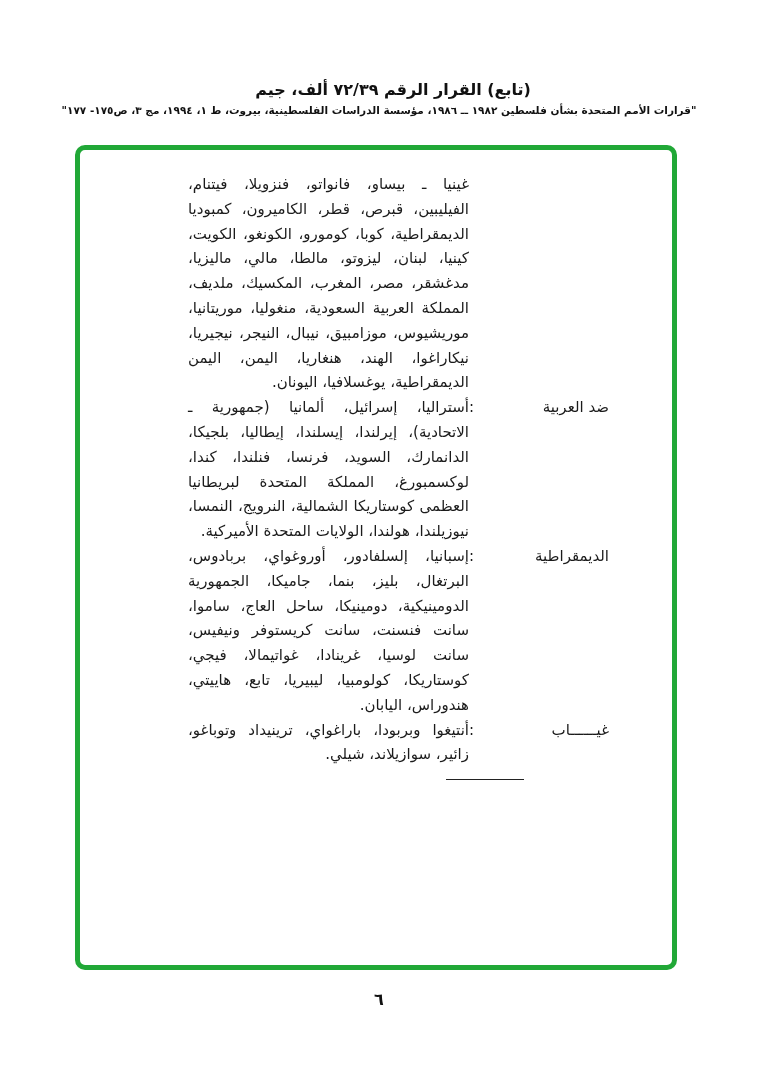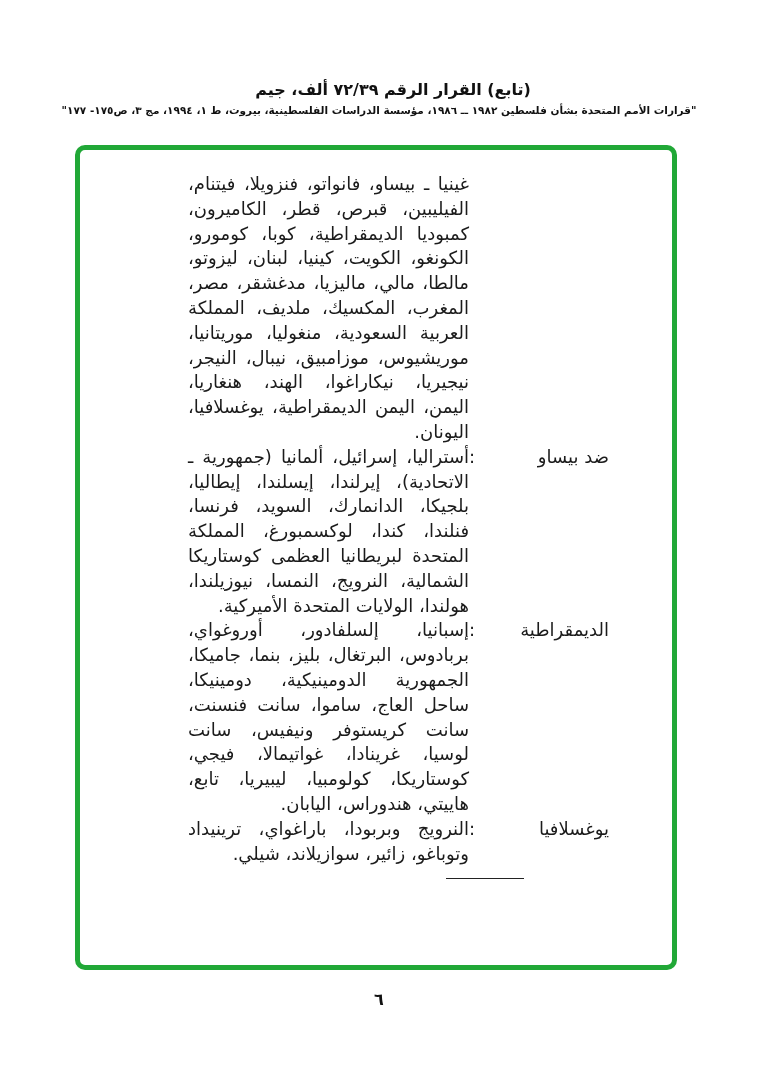--- a/index.html
+++ b/index.html
@@ -30,21 +30,21 @@
     width:592px;height:815px;
     border:5px solid #21a837;
     border-radius:10px;
     background:#ffffff;
   }
   .body-block{
     position:absolute;
     left:188px;top:172px;
     width:421px;
     direction:rtl;
-    font-size:18px;
+    font-size:15px;
     line-height:24.8px;
   }
   .vote-row{
     display:flex;
     flex-direction:row; 
     align-items:flex-start;
   }
   .vote-label{
     width:140px;
     flex:0 0 140px;
@@ -85,40 +85,40 @@
     <div class="vote-row">
       <div class="vote-label">
         <span></span>
         <span></span>
       </div>
       <div class="vote-text">غينيا ـ بيساو، فانواتو، فنزويلا، فيتنام، الفيليبين، قبرص، قطر، الكاميرون، كمبوديا الديمقراطية، كوبا، كومورو، الكونغو، الكويت، كينيا، لبنان، ليزوتو، مالطا، مالي، ماليزيا، مدغشقر، مصر، المغرب، المكسيك، ملديف، المملكة العربية السعودية، منغوليا، موريتانيا، موريشيوس، موزامبيق، نيبال، النيجر، نيجيريا، نيكاراغوا، الهند، هنغاريا، اليمن، اليمن الديمقراطية، يوغسلافيا، اليونان.</div>
     </div>
 
     <div class="vote-row">
       <div class="vote-label">
-        <span>ضد بيساو</span>
+        <span>ضد العربية</span>
         <span>:</span>
       </div>
       <div class="vote-text">أستراليا، إسرائيل، ألمانيا (جمهورية ـ الاتحادية)، إيرلندا، إيسلندا، إيطاليا، بلجيكا، الدانمارك، السويد، فرنسا، فنلندا، كندا، لوكسمبورغ، المملكة المتحدة لبريطانيا العظمى كوستاريكا الشمالية، النرويج، النمسا، نيوزيلندا، هولندا، الولايات المتحدة الأميركية.</div>
     </div>
 
     <div class="vote-row">
       <div class="vote-label">
         <span>الديمقراطية</span>
         <span>:</span>
       </div>
       <div class="vote-text">إسبانيا، إلسلفادور، أوروغواي، بربادوس، البرتغال، بليز، بنما، جاميكا، الجمهورية الدومينيكية، دومينيكا، ساحل العاج، ساموا، سانت فنسنت، سانت كريستوفر ونيفيس، سانت لوسيا، غرينادا، غواتيمالا، فيجي، كوستاريكا، كولومبيا، ليبيريا، تابع، هاييتي، هندوراس، اليابان.</div>
     </div>
 
     <div class="vote-row">
       <div class="vote-label">
-        <span>يوغسلافيا</span>
+        <span>غيــــــاب</span>
         <span>:</span>
       </div>
-      <div class="vote-text">النرويج وبربودا، باراغواي، ترينيداد وتوباغو، زائير، سوازيلاند، شيلي.</div>
+      <div class="vote-text">أنتيغوا وبربودا، باراغواي، ترينيداد وتوباغو، زائير، سوازيلاند، شيلي.</div>
     </div>
 
     <div class="divider"></div>
 
   </div>
 
   <div class="page-number">٦</div>
 
 </div>
 

